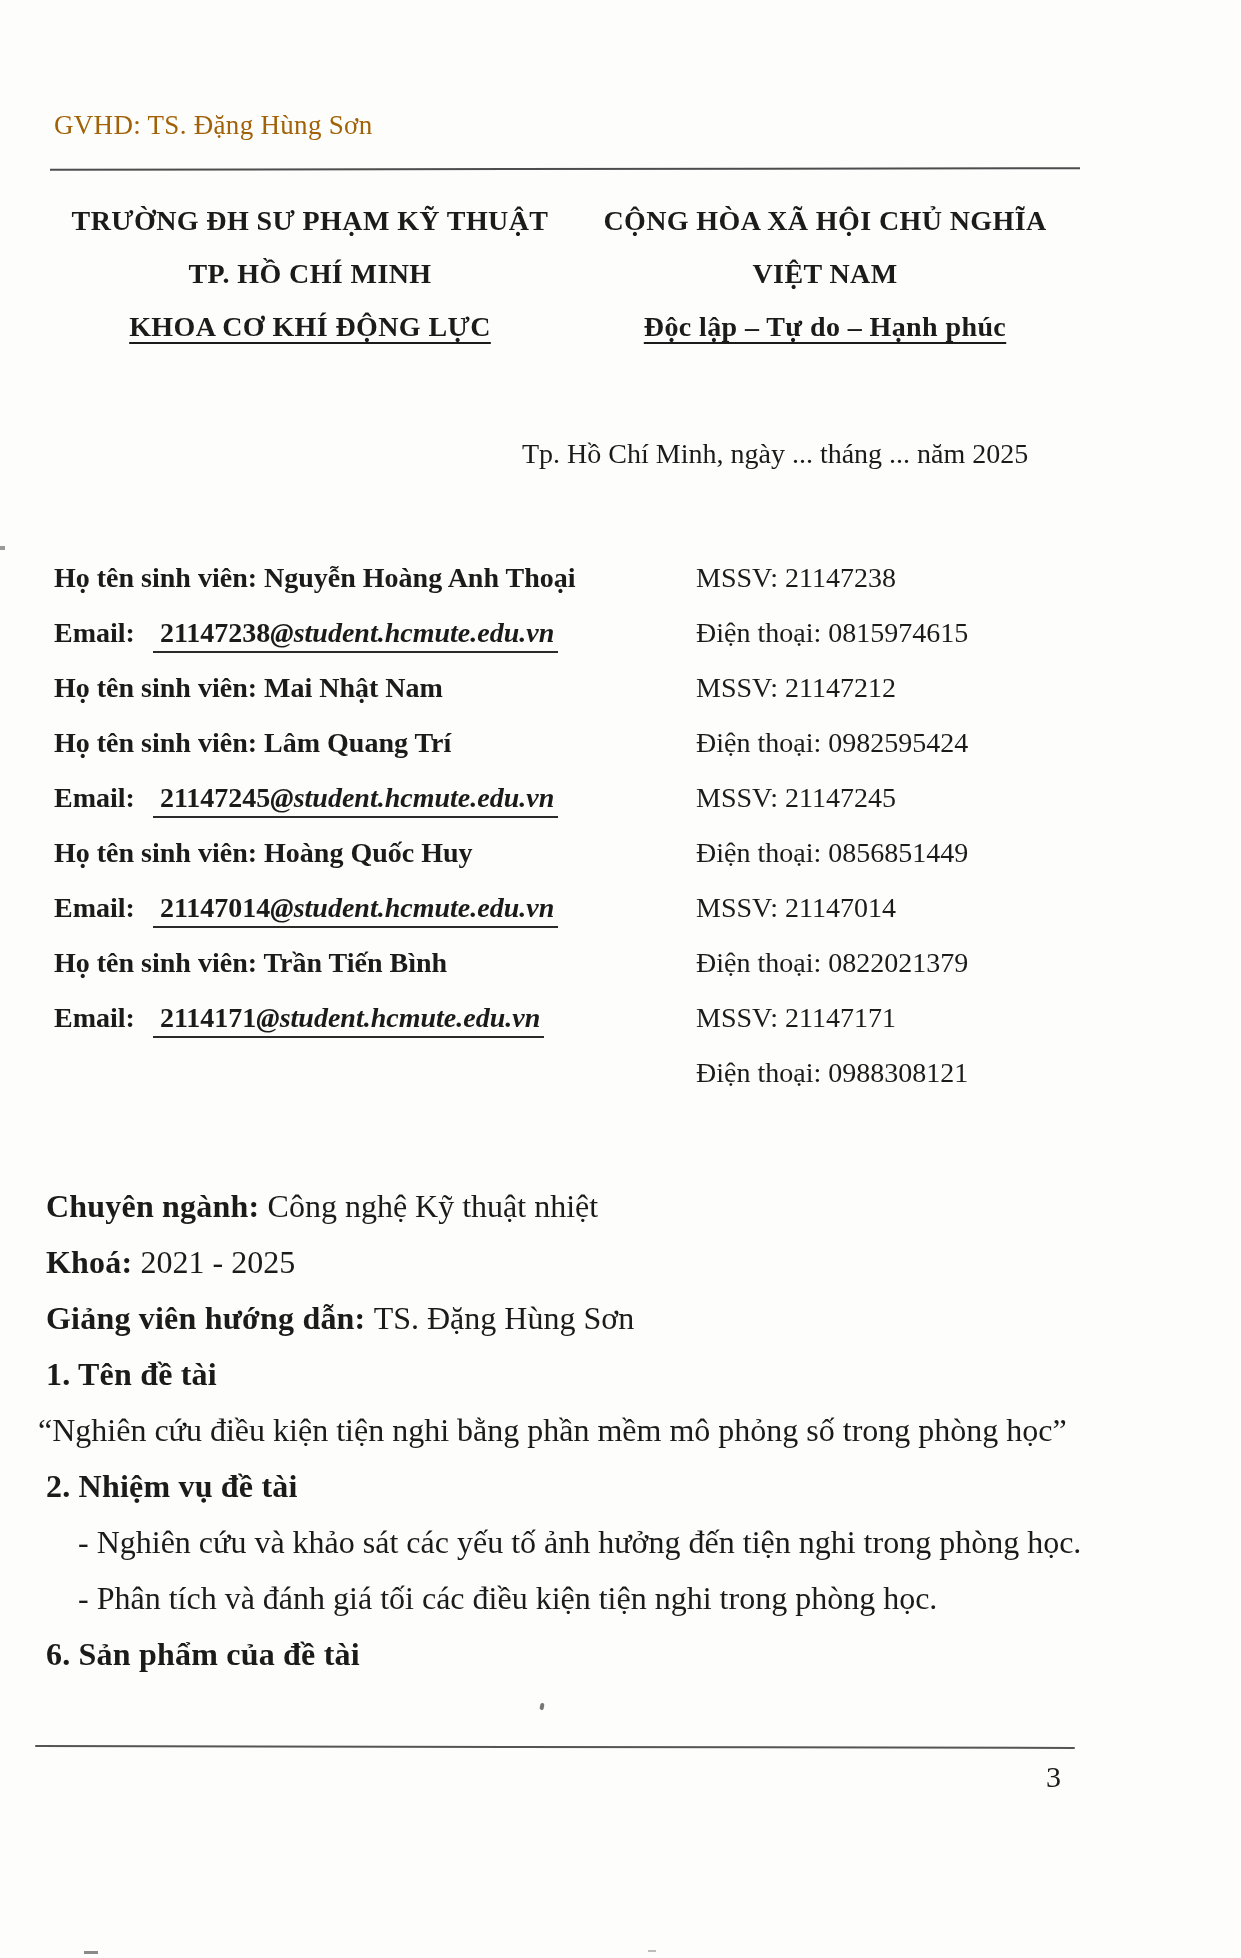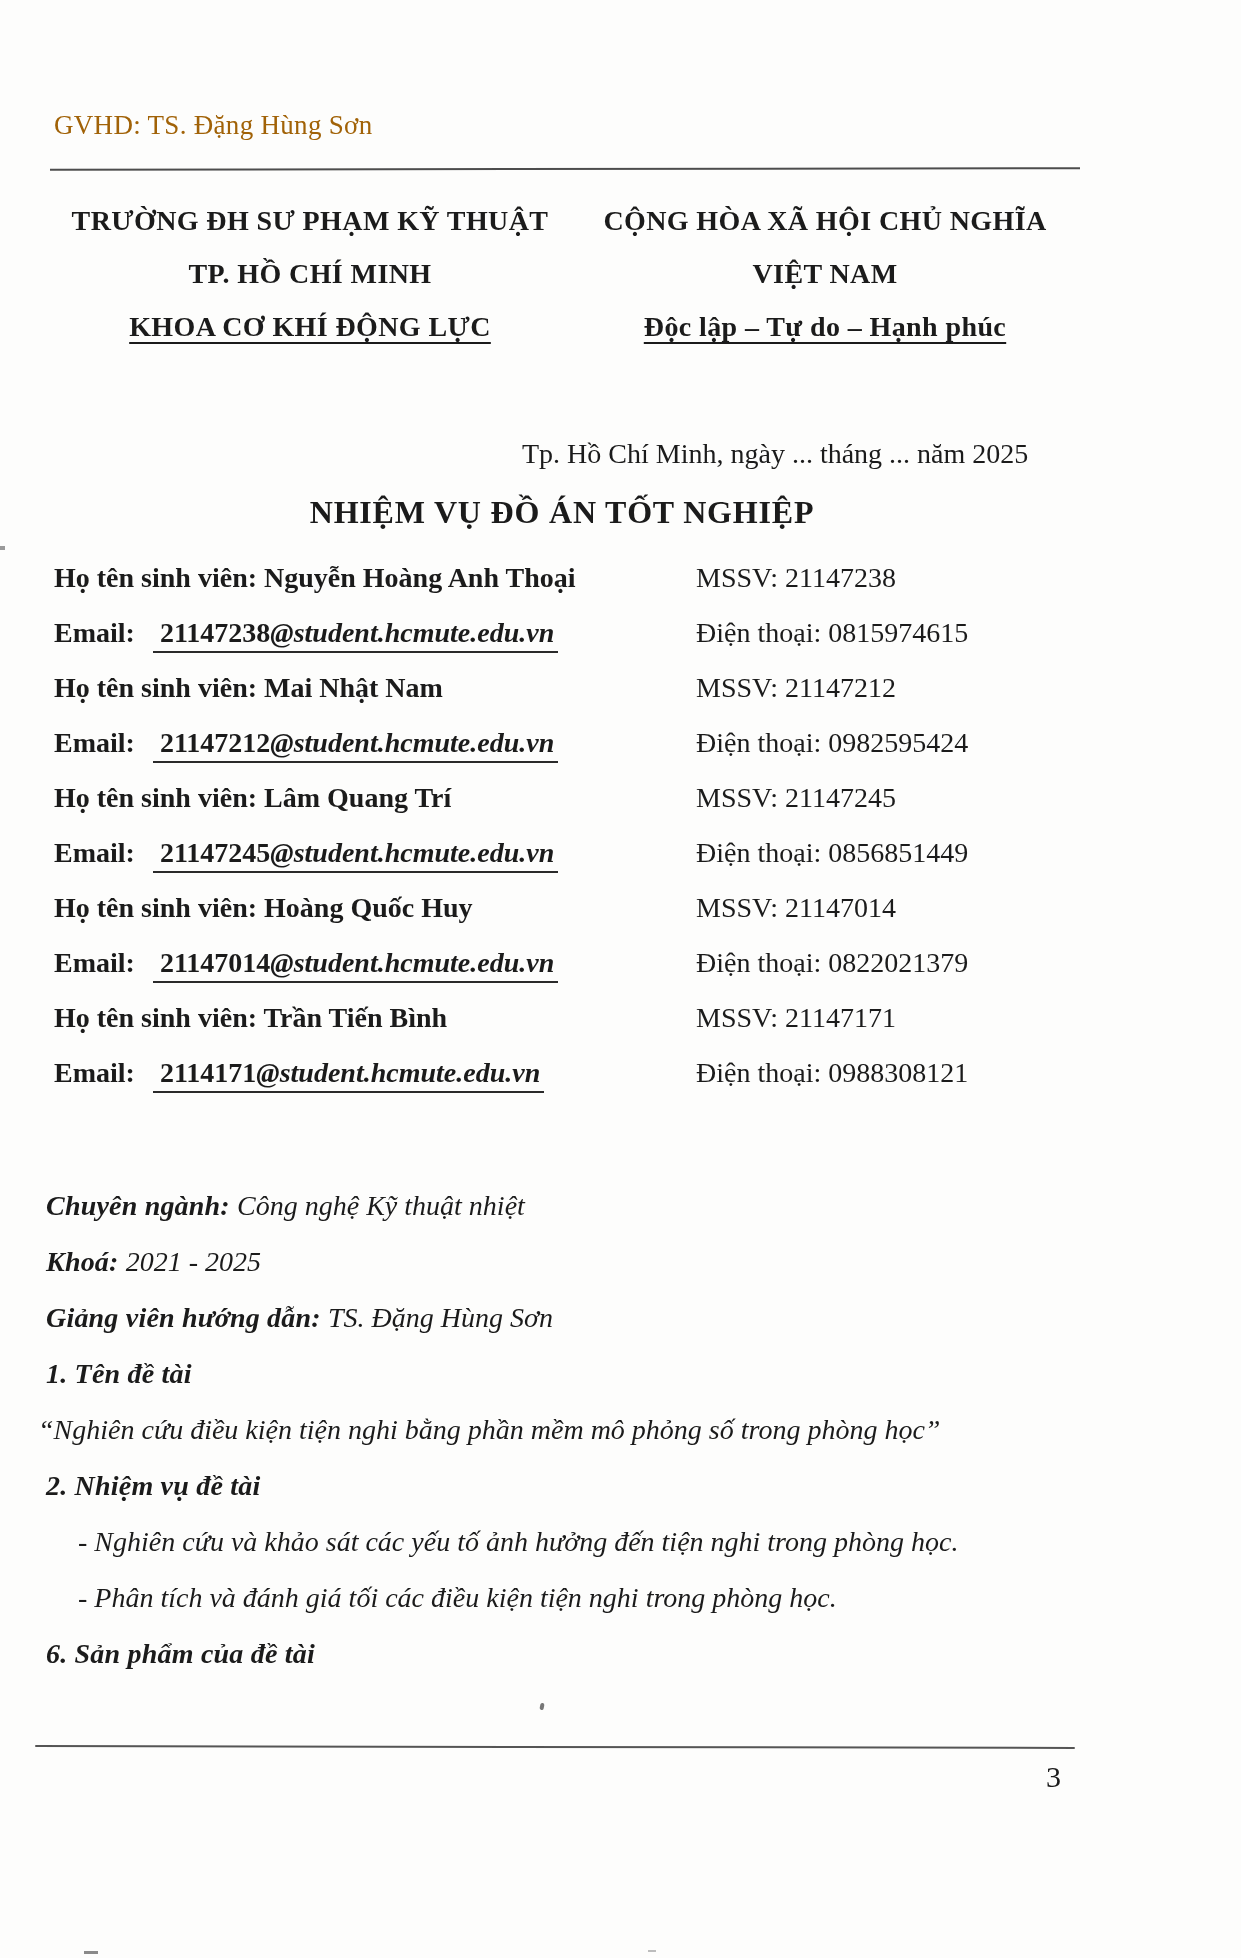--- a/index.html
+++ b/index.html
@@ -18,21 +18,21 @@
   .hdr-left{left:50px;width:520px;}
   .hdr-right{left:580px;width:490px;}
   .u-line{text-decoration:underline;text-decoration-thickness:2px;text-underline-offset:6px;}
   .date-line{left:522px;top:438px;font-size:28px;}
   .doc-title{left:0px;top:494px;width:1124px;text-align:center;font-weight:bold;font-size:32px;letter-spacing:0.8px;}
   .students-left{left:54px;top:558px;width:600px;font-size:28px;font-weight:bold;}
   .students-right{left:696px;top:558px;width:420px;font-size:28px;}
   .srow{height:55px;line-height:40px;white-space:nowrap;}
   .email-addr{display:inline-block;border-bottom:2px solid #2a2a2a;padding:0 4px 1px 7px;margin-left:18px;line-height:34px;}
   .it{font-style:italic;}
-  .info-block{left:46px;top:1186px;width:1060px;font-size:28px;font-style:italic;}
+  .info-block{left:46px;top:1186px;width:1060px;font-size:32px;}
   .irow{height:56px;line-height:40px;white-space:nowrap;}
   .irow b{letter-spacing:0.2px;}
   .quote-row{margin-left:-8px;}
   .bullet{padding-left:32px;}
   .dot-artifact{left:540px;top:1703px;width:4px;height:7px;background:#777;border-radius:2px;transform:rotate(12deg);}
   .rule-bottom{left:35px;top:1746px;width:1040px;height:2px;background:#555;transform:rotate(0.1deg);border-radius:2px;}
   .page-num{left:1046px;top:1760px;font-size:30px;}
   .mark-a{left:84px;top:1951px;width:14px;height:3px;background:#8a8a8a;}
   .mark-b{left:648px;top:1950px;width:8px;height:2px;background:#bdbdbd;}
   .edge-tick{left:0px;top:546px;width:5px;height:4px;background:#9a9a9a;}
@@ -52,27 +52,25 @@
   </div>
 
   <div class="abs hdr-col hdr-right">
     <div>CỘNG HÒA XÃ HỘI CHỦ NGHĨA</div>
     <div>VIỆT NAM</div>
     <div class="u-line">Độc lập – Tự do – Hạnh phúc</div>
   </div>
 
   <div class="abs date-line">Tp. Hồ Chí Minh, ngày ... tháng ... năm 2025</div>
 
-  <div class="abs doc-title">NHIỆM VỤ ĐỒ ÁN TỐT NGHIỆP</div>
 
   <div class="abs students-left">
     <div class="srow">Họ tên sinh viên: Nguyễn Hoàng Anh Thoại</div>
     <div class="srow"><span>Email:</span><span class="email-addr"><span>21147238</span><span class="it">@student.hcmute.edu.vn</span></span></div>
     <div class="srow">Họ tên sinh viên: Mai Nhật Nam</div>
-    <div class="srow"><span>Email:</span><span class="email-addr"><span>21147212</span><span class="it">@student.hcmute.edu.vn</span></span></div>
     <div class="srow">Họ tên sinh viên: Lâm Quang Trí</div>
     <div class="srow"><span>Email:</span><span class="email-addr"><span>21147245</span><span class="it">@student.hcmute.edu.vn</span></span></div>
     <div class="srow">Họ tên sinh viên: Hoàng Quốc Huy</div>
     <div class="srow"><span>Email:</span><span class="email-addr"><span>21147014</span><span class="it">@student.hcmute.edu.vn</span></span></div>
     <div class="srow">Họ tên sinh viên: Trần Tiến Bình</div>
     <div class="srow"><span>Email:</span><span class="email-addr"><span>2114171</span><span class="it">@student.hcmute.edu.vn</span></span></div>
   </div>
 
   <div class="abs students-right">
     <div class="srow">MSSV: 21147238</div>

